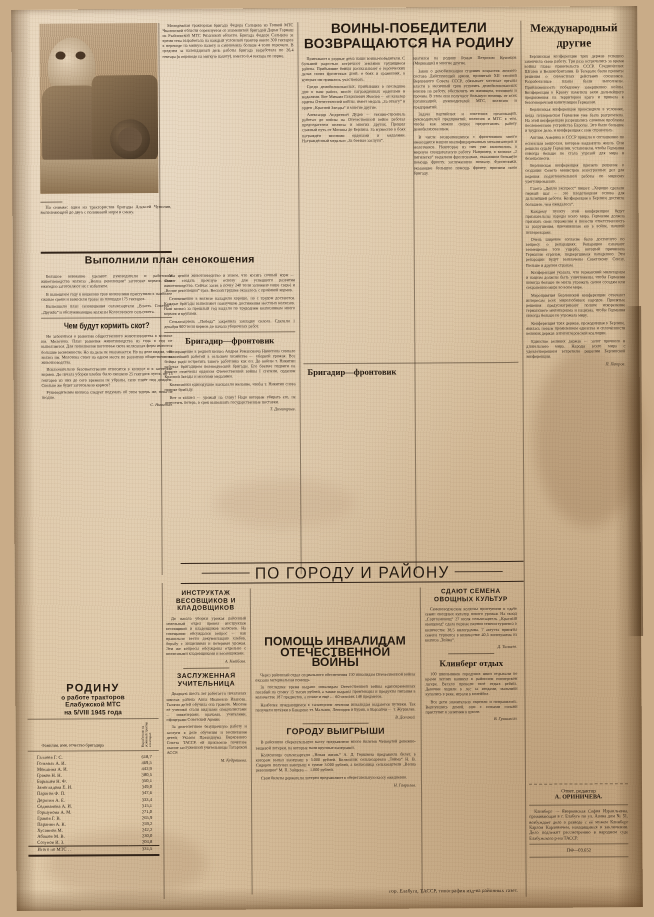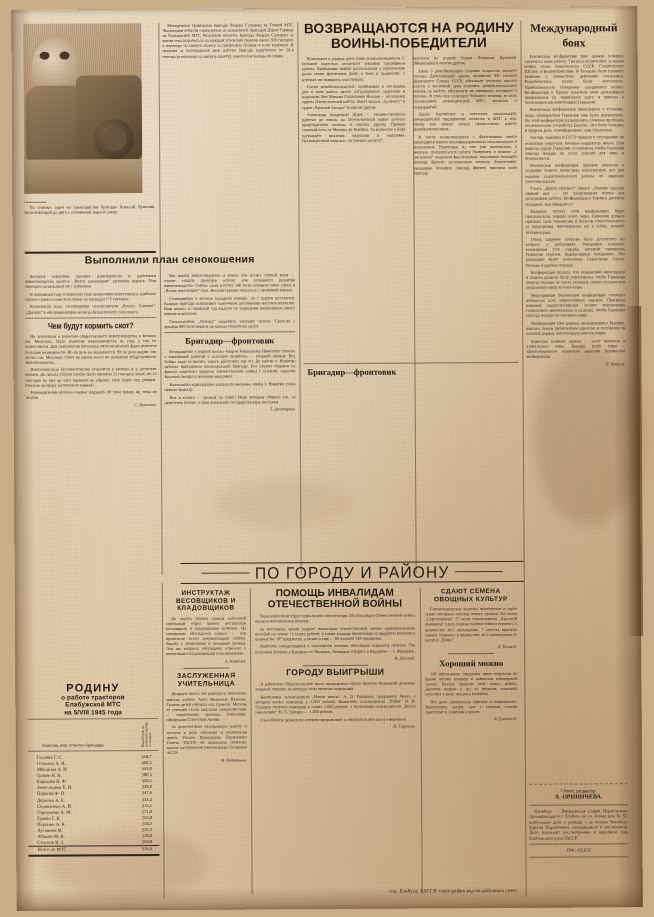--- a/index.html
+++ b/index.html
@@ -127,21 +127,21 @@
 <div id="paper">
   <div id="stains">
     <div class="stain" style="left:430px;top:40px;width:90px;height:60px;background:rgba(130,90,50,.18);"></div>
     <div class="stain" style="left:520px;top:340px;width:110px;height:180px;background:rgba(110,72,36,.2);"></div>
     <div class="stain" style="left:30px;top:820px;width:160px;height:70px;background:rgba(120,82,44,.15);"></div>
     <div class="stain" style="left:200px;top:470px;width:140px;height:50px;background:rgba(150,110,70,.12);"></div>
   </div>
 
   <div id="sheet">
 
-    <div class="col" style="left:0;top:0;width:131px;">
+    <div class="col" style="left:16px;top:0;width:131px;">
 
       <div id="photo">
         <div class="ph" style="left:0;top:0;width:118px;height:170px;background:
              repeating-linear-gradient(86deg, rgba(60,40,22,.10) 0 1px, rgba(0,0,0,0) 1px 2px);"></div>
         <div class="ph" style="left:8px;top:14px;width:48px;height:60px;border-radius:50% 50% 45% 45%;
              background:radial-gradient(circle at 40% 35%,#e6d4ba,#9c8260);"></div>
         <div class="ph" style="left:2px;top:62px;width:64px;height:76px;border-radius:14px 20px 6px 6px;
              background:linear-gradient(150deg,#9a8161,#6d5740);"></div>
         <div class="ph" style="left:52px;top:52px;width:66px;height:86px;border-radius:8px;
              background:linear-gradient(140deg,#8d7455,#56432e);"></div>
@@ -195,22 +195,22 @@
         <h5 class="serifhead">Бригадир—фронтовик</h5>
         <div style="height:3px;"></div>
         <p class="body">Возвращение в родной колхоз Андрея Романовича Никитина совпало с важнейшей работой в сельском хозяйстве — уборкой урожая. Все бойцы рады встретить такого работника как он. До войны т. Никитин работал бригадиром полеводческой бригады. Его боевые подвиги на фронте отмечены орденом Отечественной войны I степени, орденом Красной Звезды и многими медалями.</p>
         <p class="body">Колхозники единодушно высказали желание, чтобы т. Никитин снова принял бригаду.</p>
         <p class="body">Вот и вышел — урожай на славу! Надо которым убирать его, не допустить потерь, в срок выполнить государственные поставки.</p>
         <p class="sig">Т. Димитриев.</p>
       </div>
     </div>
 
     <div class="col" style="left:278px;top:0;width:215px;">
+      <h1 class="bannerhead">ВОИНЫ-ПОБЕДИТЕЛИ</h1>
       <h1 class="bannerhead">ВОЗВРАЩАЮТСЯ НА РОДИНУ</h1>
-      <h1 class="bannerhead">ВОИНЫ-ПОБЕДИТЕЛИ</h1>
       <div style="height:5px;"></div>
       <div style="display:flex;gap:8px;">
         <div style="flex:1;">
           <p class="body">Приезжают в родные дома наши воины-победители. С большой радостью встречают земляков трудящиеся района. Прибывшие бойцы рассказывают о героических делах своих фронтовых дней, о боях и сражениях, в которых им пришлось участвовать.</p>
           <p class="body">Среди демобилизованных, прибывших в последние дни в наш район, много награждённых орденами и медалями. Вот Михаил Гаврилович Ямолов — он кавалер ордена Отечественной войны, имеет медаль „За отвагу“ и орден „Красной Звезды“ и многие другие.</p>
           <p class="body">Александр Андреевич Дудов — техник-строитель работал до войны на Отечественной войне работал председателем колхоза и многих других. Прошёл славный путь от Москвы до Берлина. За мужество в боях награждён многими орденами и медалями. Награждённый медалью „За боевые заслуги“.</p>
         </div>
         <div style="flex:1;">
           <p class="body noind">вратился на родину Роман Петрович Кузнецов (Моркваши) и многие другие.</p>
           <p class="body">Закон о демобилизации старших возрастов личного состава Действующей армии, принятый XII сессией Верховного Совета СССР, обязывает местные органы власти в месячный срок устроить демобилизованных воинов на работу, обеспечить их жилищем, топливом и прочим. В этом они получают большую помощь от всех организаций, руководителей МТС, колхозов и предприятий.</p>
@@ -219,21 +219,21 @@
         </div>
       </div>
       <div style="position:absolute;left:0;top:338px;width:215px;">
         <div class="thinrule"></div>
         <h5 class="serifhead" style="text-align:left;padding-left:4px;">Бригадир—фронтовик</h5>
       </div>
     </div>
 
     <div class="col" style="left:501px;top:0;width:99px;">
       <h2 class="deckhead" style="font-size:11.4px;">Международный</h2>
-      <h2 class="deckhead" style="font-size:11.4px;">боях</h2>
+      <h2 class="deckhead" style="font-size:11.4px;">другие</h2>
       <div style="height:4px;"></div>
       <p class="body">Берлинская конференция трёх держав успешно закончила свою работу. Три раза встречались за время войны главы правительств СССР, Соединённых Штатов и Великобритании. В Тегеране были приняты решения о совместных действиях союзников. Разработанные планы были выполнены. Приближенность победному завершению войны. Конференция в Крыму наметила вехи дальнейшего продвижения на территории врага и привела к безоговорочной капитуляции Германии.</p>
       <p class="body">Берлинская конференция происходила в условиях, когда гитлеровская Германия уже была разгромлена. На этой конференции разрешались сложные проблемы послевоенного устройства Европы. Это было большое и трудное дело, и конференция с ним справилась.</p>
       <p class="body">Англия, Америка и СССР пришли к соглашению по основным вопросам, которые выдвинула жизнь. Они решили судьбу Германии, установили, чтобы Германия никогда больше не стала угрозой для мира и безопасности.</p>
       <p class="body">Берлинская конференция приняла решение о создании Совета министров иностранных дел для ведения подготовительной работы по мирному урегулированию.</p>
       <p class="body">Газета „Дейли экспресс“ пишет: „Хорошо сделали первый шаг — это плодотворная основа для дальнейшей работы. Конференция в Берлине достигла большего, чем ожидалось“.</p>
       <p class="body">Каждому пункту этой конференции будут признательны народы всего мира. Германия должна признать свои поражения и понести ответственность за разрушения, причинённые ею в войне, начатой гитлеровцами.</p>
       <p class="body">Очень широкое согласие было достигнуто по вопросу о репарациях. Репарации означают возмещение того ущерба, который причинила Германия странам, подвергшимся нападению. Эти репарации будут выплачены Советскому Союзу, Польше и другим странам.</p>
       <p class="body">Конференция указала, что германский милитаризм и нацизм должны быть уничтожены, чтобы Германия никогда больше не могла угрожать своим соседям или сохранению мира во всём мире.</p>
       <p class="body">Мероприятия Берлинской конференции отвечают интересам всех миролюбивых народов. Принятые решения предусматривают полное искоренение германского милитаризма и нацизма, чтобы Германия никогда больше не угрожала миру.</p>
@@ -348,21 +348,21 @@
       <p class="sig">А. Кыйбаев.</p>
       <div class="shortrule"></div>
       <h4 class="minihead wide" style="font-size:6.8px;">ЗАСЛУЖЕННАЯ УЧИТЕЛЬНИЦА</h4>
       <div style="height:4px;"></div>
       <p class="body">Двадцать шесть лет работает в начальных школах района Анна Ивановна Иванова. Тысячи детей обучила она грамоте. Многие её ученики стали видными специалистами — инженерами, врачами, учителями, офицерами Советской Армии.</p>
       <p class="body">За долголетнюю безупречную работу и заслуги в деле обучения и воспитания детей, Указом Президиума Верховного Совета ТАССР, ей присвоено почётное звание заслуженной учительницы Татарской АССР.</p>
       <p class="sig">М. Кудряшева.</p>
     </div>
 
     <div class="col" style="left:228px;top:566px;width:160px;">
-      <h4 class="minihead" style="font-size:10px;line-height:10.5px;">ПОМОЩЬ ИНВАЛИДАМ ОТЕЧЕСТВЕННОЙ ВОЙНЫ</h4>
+      <h4 class="minihead" style="font-size:12px;line-height:10.5px;margin-top:48px;">ПОМОЩЬ ИНВАЛИДАМ ОТЕЧЕСТВЕННОЙ ВОЙНЫ</h4>
       <div style="height:4px;"></div>
       <p class="body">Через районный отдел социального обеспечения 150 инвалидам Отечественной войны оказана материальная помощь.</p>
       <p class="body">За последнее время выдано инвалидам Отечественной войны единовременных пособий на сумму 15 тысяч рублей, а также выданы промтовары и продукты питания в количестве 187 предметов, а позже и ещё — 60 человек 148 предметов.</p>
       <p class="body">Наиболее нуждающимся в санаторном лечении инвалидам выдаются путёвки. Так получили путёвки в Бакарово тт. Мальков, Леонидов и Бурин, в Варзайчи — т. Журавлев.</p>
       <p class="sig">В. Донской.</p>
       <div class="shortrule" style="width:66px;"></div>
       <h4 class="minihead" style="font-size:8.6px;letter-spacing:.4px;">ГОРОДУ ВЫИГРЫШИ</h4>
       <div style="height:4px;"></div>
       <p class="body">В районную сберегательную кассу предъявлено много билетов Четвёртой денежно-вещевой лотереи, на которые пали крупные выигрыши.</p>
       <p class="body">Колхозница сельхозартели „Новая жизнь“ А. Д. Горшкова предъявила билет, в котором выпал выигрыш в 5.000 рублей. Колхозник сельхозартели „Тойма“ Н. В. Сидоров получил выигрыш в сумме 3.000 рублей, а колхозница сельхозартели „Волна революции“ М. П. Зайцева — 1.000 рублей.</p>
@@ -370,21 +370,21 @@
       <p class="sig">Н. Гаврилов.</p>
     </div>
 
     <div class="col" style="left:398px;top:566px;width:92px;">
       <h4 class="minihead wide">СДАЮТ СЕМЕНА</h4>
       <h4 class="minihead wide">ОВОЩНЫХ КУЛЬТУР</h4>
       <div style="height:4px;"></div>
       <p class="body">Семеноводческие колхозы приступили к сдаче семян овощных культур нового урожая. На склад „Сортсемовощ“ 27 июля сельхозартель „Красный овощевод“ сдала первые партии семени турнепса в количестве 38,5 килограмма. 7 августа приняты семена турнепса в количестве 40,5 килограмма из колхоза „Тойма“.</p>
       <p class="sig">Д. Тонкаев.</p>
       <div class="shortrule"></div>
-      <h5 class="serifhead">Хороший можно</h5>
+      <h5 class="serifhead">Клинберг отдых</h5>
       <div style="height:3px;"></div>
       <p class="body">100 школьников городских школ отдыхали во время летних каникул в районном пионерском лагере. Весело провели своё отдых ребята. Девочки ходили в лес за ягодами, мальчики купались в реке, играли в волейбол.</p>
       <p class="body">Все дети значительно окрепли и поправились. Вернувшись домой, они с новыми силами приступят к занятиям в школе.</p>
       <p class="sig">В. Гришанин.</p>
     </div>
 
     <div class="rule vrule" style="left:135px;top:560px;height:316px;"></div>
     <div class="rule vrule" style="left:223px;top:566px;height:306px;"></div>
     <div class="rule vrule" style="left:393px;top:566px;height:306px;"></div>
 

